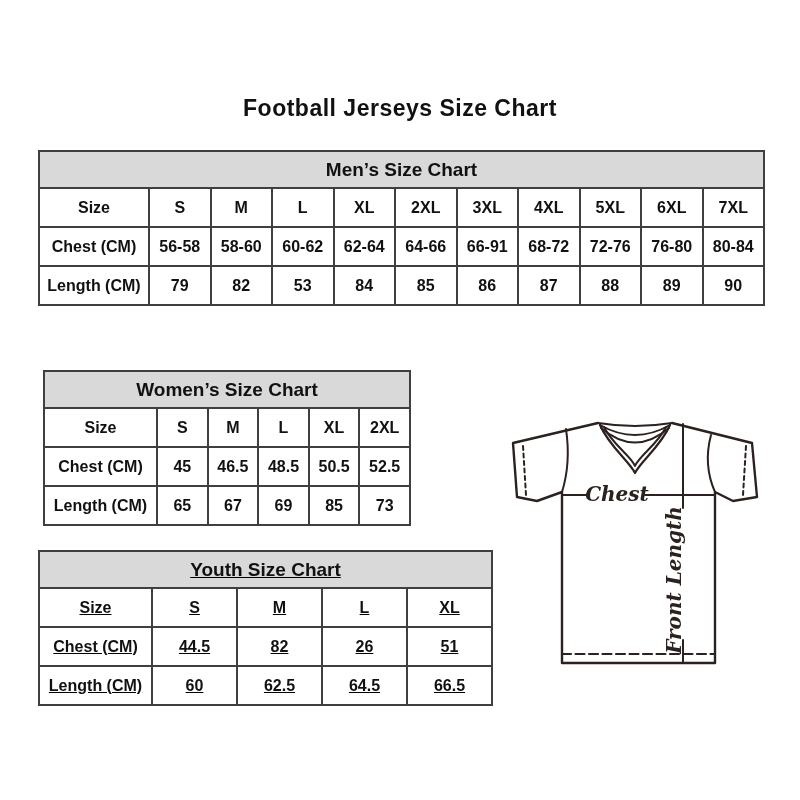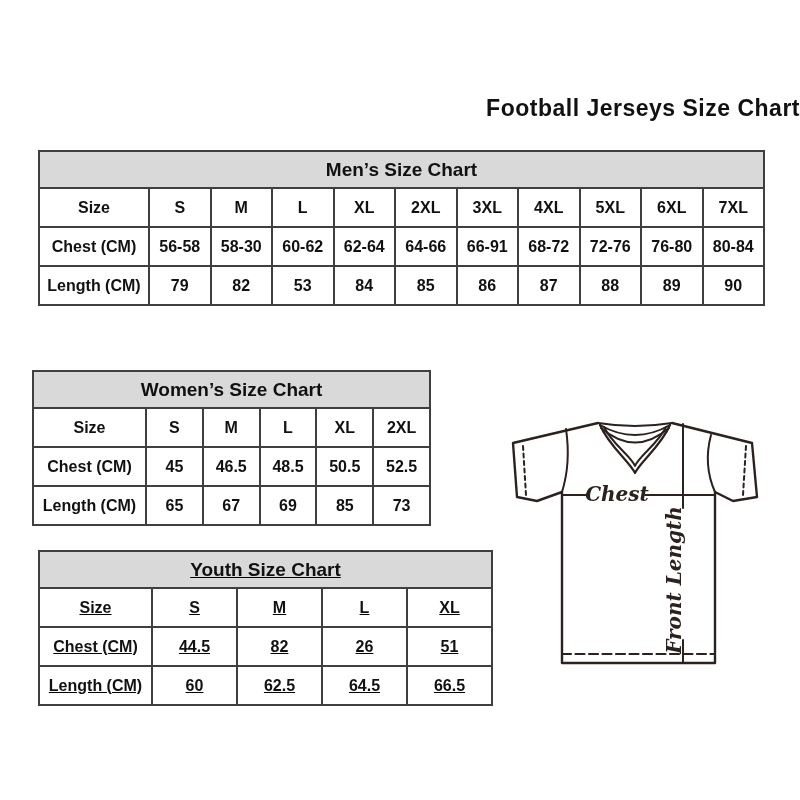--- a/index.html
+++ b/index.html
@@ -6,21 +6,21 @@
   .canvas {
     position: relative;
     width: 800px; height: 800px;
     background: #ffffff;
     font-family: "Liberation Sans", sans-serif;
     overflow: hidden;
   }
   .page-title {
     position: absolute;
     top: 95px; left: 0; width: 800px;
-    text-align: right;
+    text-align: center;
     font-size: 23px;
     font-weight: bold;
     color: #111111;
     letter-spacing: 0.5px;
   }
   table.size-table {
     position: absolute;
     border-collapse: collapse;
     table-layout: fixed;
     border: 2px solid #3f3f3f;
@@ -36,21 +36,21 @@
     padding: 0 2px;
     overflow: hidden;
     white-space: nowrap;
   }
   table.size-table td.title-cell {
     background: #d9d9d9;
     font-size: 19px;
     height: 35px;
   }
   #mens-table   { left: 38px; top: 150px; width: 727px; }
-  #womens-table { left: 32px; top: 370px; width: 399px; }
+  #womens-table { left: 43px; top: 370px; width: 368px; }
   #youth-table  { left: 38px; top: 550px; width: 455px; text-decoration: underline; }
   #mens-table col.label-col   { width: 110px; }
   #womens-table col.label-col { width: 113px; }
   #youth-table col.label-col  { width: 113px; }
   #jersey-svg { position: absolute; left: 505px; top: 413px; }
   .diagram-text {
     font-family: "DejaVu Serif", "Liberation Serif", serif;
     font-style: italic;
     font-weight: bold;
   }
@@ -80,21 +80,21 @@
           <td>2XL</td>
           <td>3XL</td>
           <td>4XL</td>
           <td>5XL</td>
           <td>6XL</td>
           <td>7XL</td>
         </tr>
         <tr>
           <td>Chest (CM)</td>
           <td>56-58</td>
-          <td>58-30</td>
+          <td>58-60</td>
           <td>60-62</td>
           <td>62-64</td>
           <td>64-66</td>
           <td>66-91</td>
           <td>68-72</td>
           <td>72-76</td>
           <td>76-80</td>
           <td>80-84</td>
         </tr>
         <tr>

